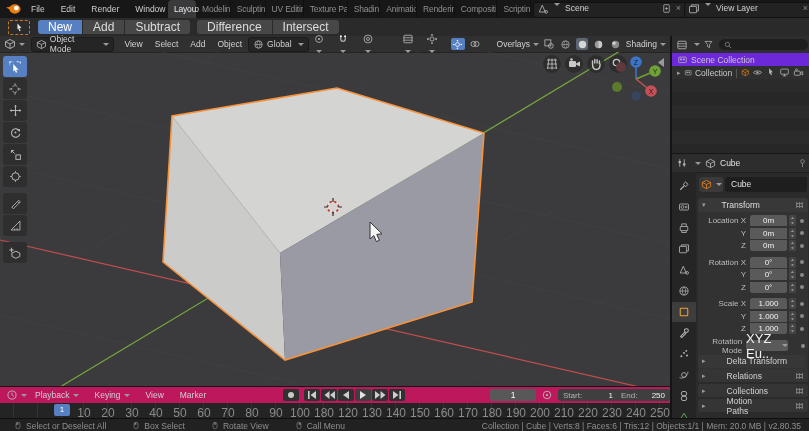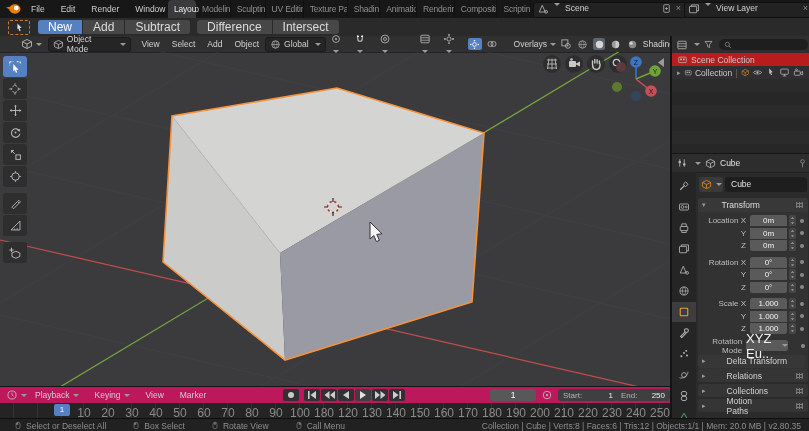--- a/index.html
+++ b/index.html
@@ -31,21 +31,21 @@
   #modes{left:38px;top:2px;height:14px;}
   .mode{height:14px;line-height:14px;padding:0 10px;background:#474747;color:#dcdcdc;
         font-size:12px;border-right:1px solid #2a2a2a;}
   .mode:first-of-type{border-radius:3px 0 0 3px;}
   .mode:nth-of-type(3){border-radius:0 3px 3px 0;margin-right:6px;}
   .mode:nth-of-type(4){border-radius:3px 0 0 3px;}
   .mode:last-of-type{border-radius:0 3px 3px 0;border-right:none;}
   .mode.active{background:#5680c2;color:#ffffff;}
   
   #viewport{left:0;top:36px;width:670px;height:350px;background:#3b3b3d;}
-  #vpheader{left:0;top:0;width:670px;height:16px;background:#303030;border-bottom:1px solid #242424;display:flex;align-items:center;padding-left:17px;}
+  #vpheader{left:0;top:0;width:670px;height:16px;background:#303030;border-bottom:1px solid #242424;display:flex;align-items:center;}
   .vph{display:flex;align-items:center;height:13px;margin-left:4px;}
   .pill{background:#252525;border:1px solid #1b1b1b;border-radius:3px;height:13px;display:flex;align-items:center;padding:0 4px;gap:3px;}
   .vmenu{padding:0 6px;color:#d2d2d2;font-size:8.5px;}
   .vlabel{color:#d2d2d2;font-size:8.5px;}
   .toggle-on{background:#5680c2;border-radius:2px;height:12px;width:14px;display:flex;align-items:center;justify-content:center;}
   .sphere{width:13px;height:12px;display:flex;align-items:center;justify-content:center;border-radius:2px;}
   .sphere.active{background:#5e6572;}
   #overlaytext{left:34px;top:22px;line-height:13px;color:#c6c6c6;font-size:8.5px;}
   #overlaytext .l2{color:#b4b4b4;}
   
@@ -592,21 +592,21 @@
       <svg class="ic" width="11" height="11" viewBox="0 0 16 16">
           <use href="#sy-funnel"></use>
         </svg>
       <div id="outlsearch">
         <svg class="ic" width="10" height="10" viewBox="0 0 16 16" style="color:#8a8a8a">
             <use href="#sy-magnifier"></use>
           </svg>
       </div>
     </div>
     <div class="abs" style="left:0;top:17px;width:137px">
-      <div class="orow" style="background:#b91c1c">
+      <div class="orow" style="background:#6d28d9">
         <svg class="ic" width="11" height="11" viewBox="0 0 16 16">
             <use href="#sy-collection"></use>
           </svg>
         <span>Scene Collection</span>
       </div>
       <div class="orow" style="background:#2f2f2f">
         <span class="tri">▸</span>
         <svg class="ic" width="11" height="11" viewBox="0 0 16 16">
             <use href="#sy-collection"></use>
           </svg>

